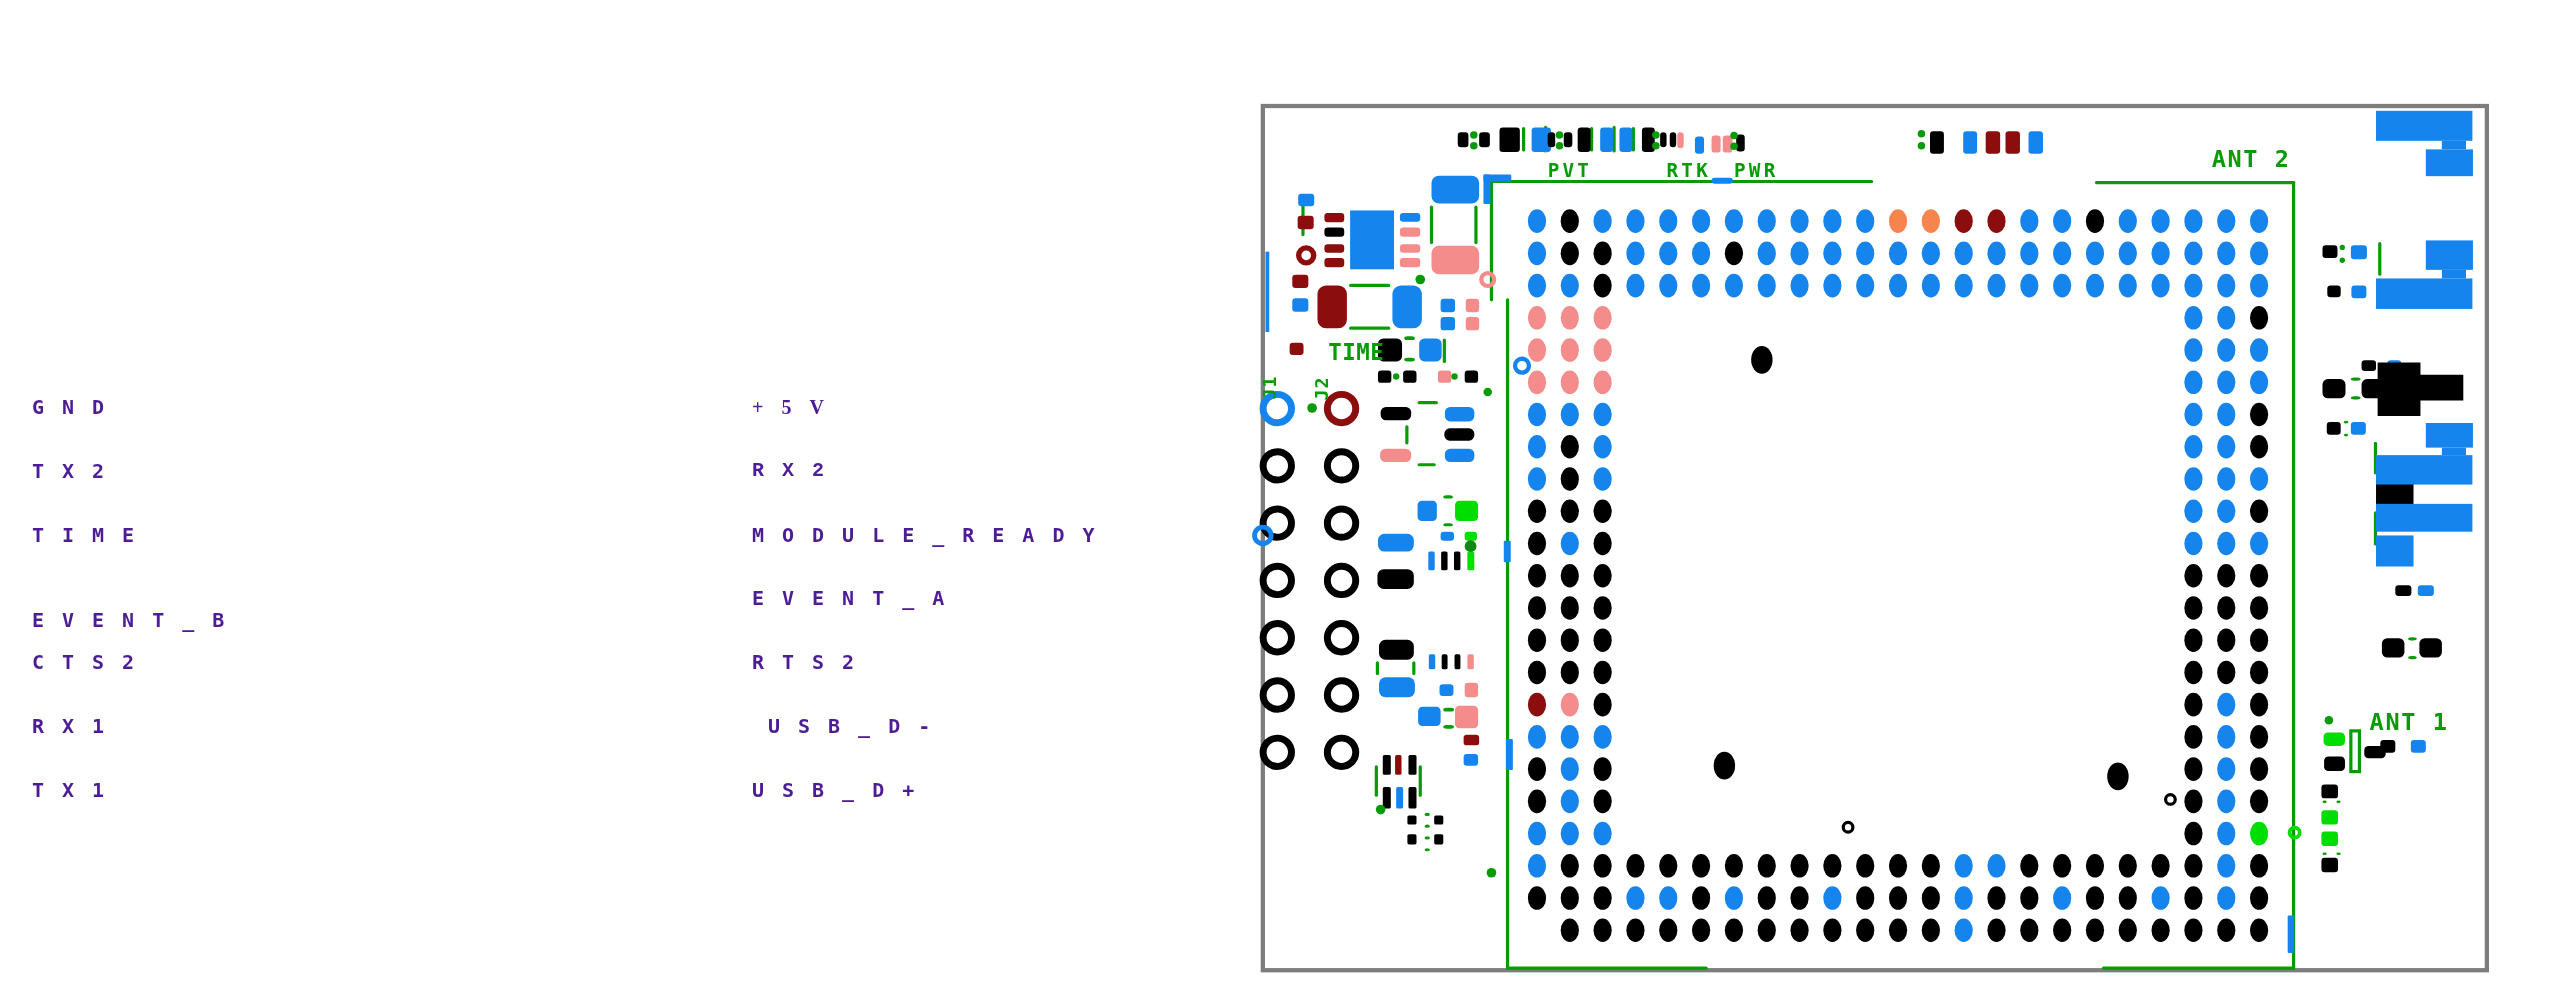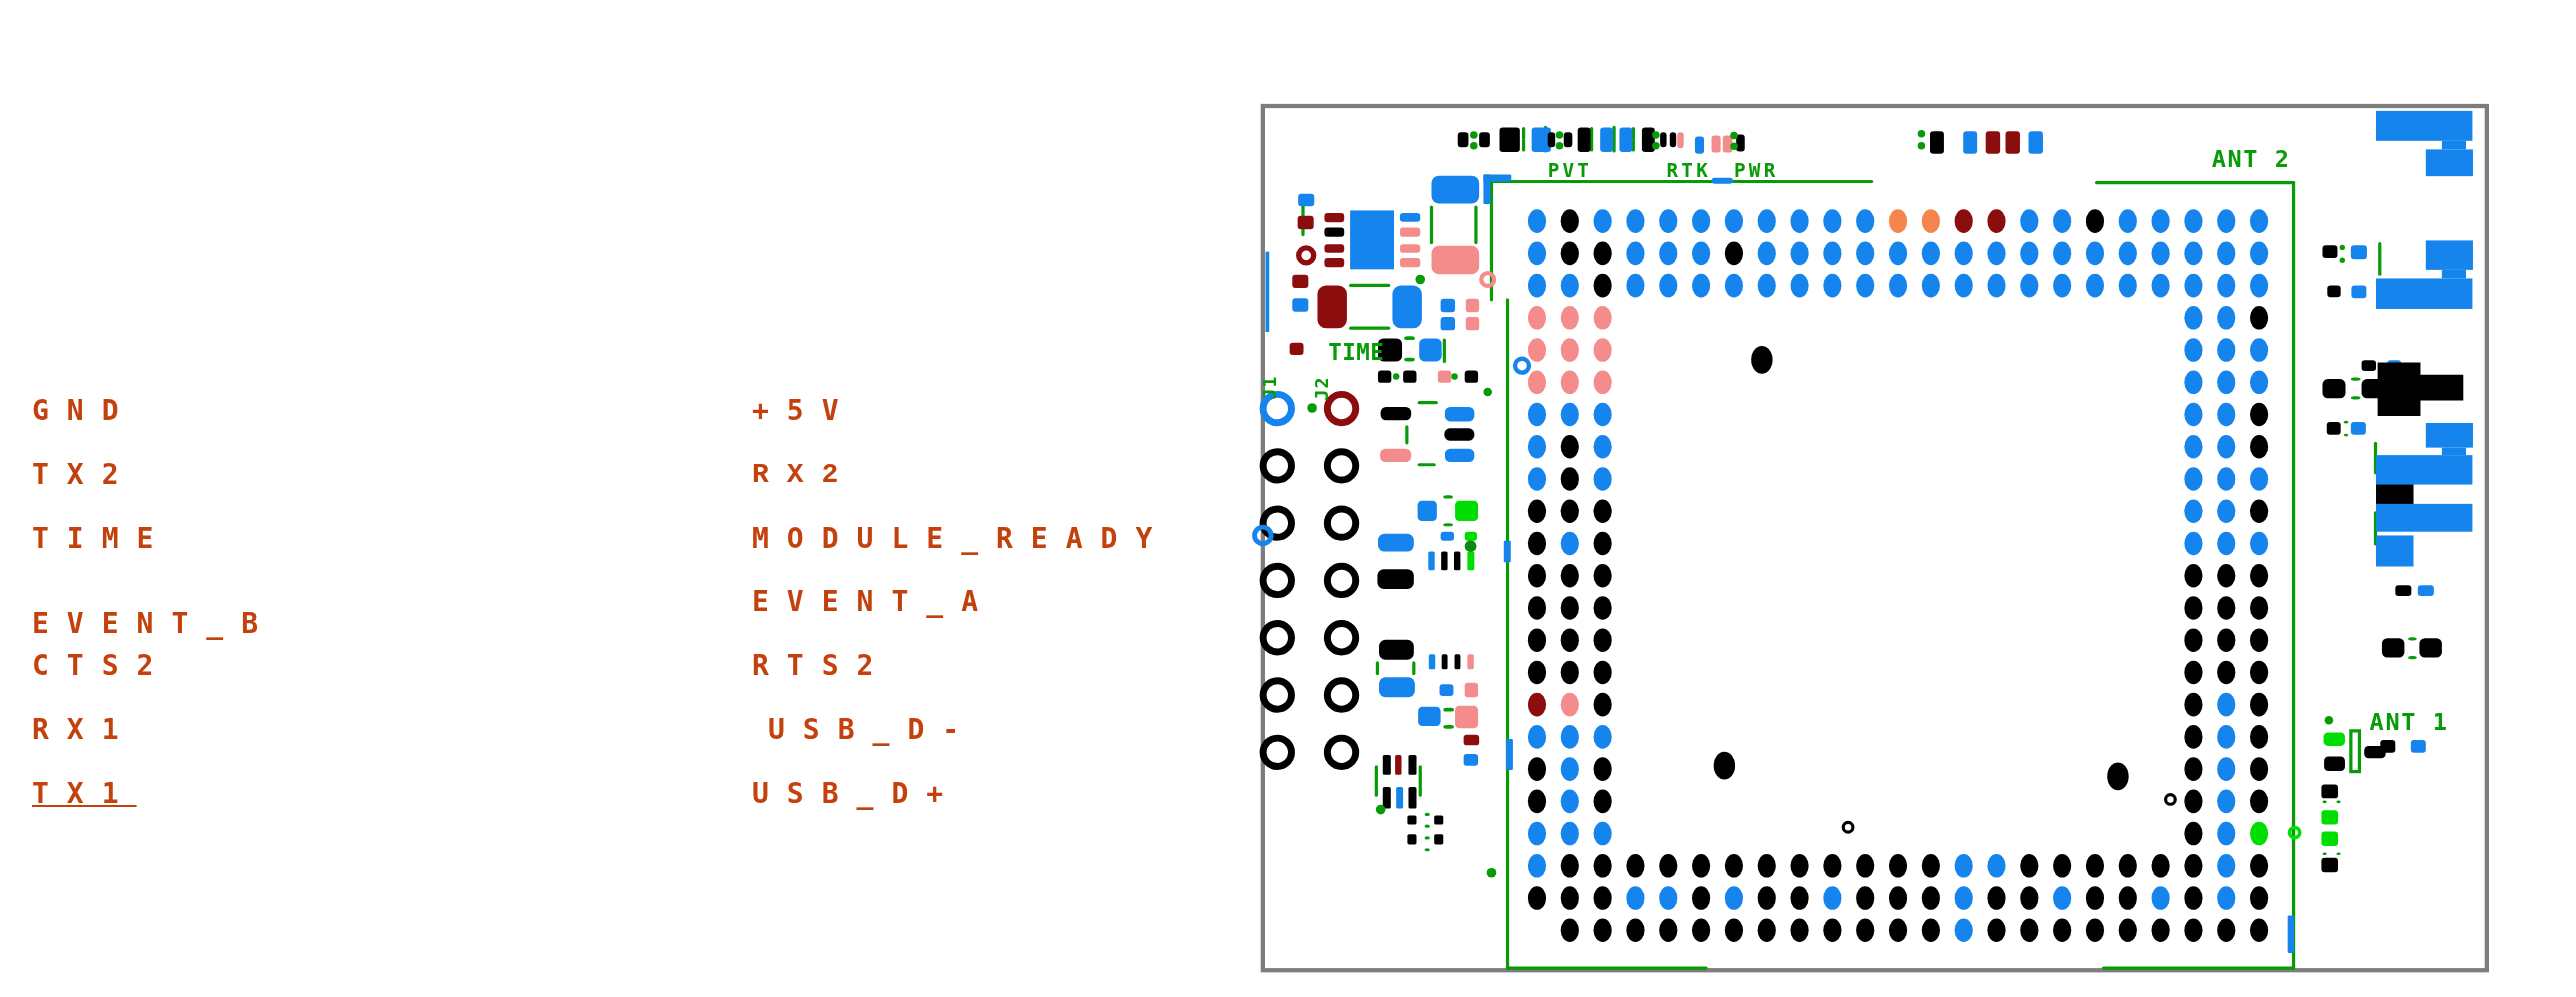--- a/index.html
+++ b/index.html
@@ -1,38 +1,38 @@
 <!DOCTYPE html>
 <html style="font-size:8.6px"><head>
 <meta charset="utf-8">
 <style>
   html,body{margin:0;padding:0;background:#ffffff;}
   body{width:2576px;height:997px;overflow:hidden;font-family:"DejaVu Sans Mono",monospace;}
   .canvas{position:relative;width:2576px;height:997px;background:#fff;}
   .pin-col{position:absolute;top:0;left:0;}
-  .pin-label{position:absolute;font-size:28px;font-weight:bold;letter-spacing:18px;
-             line-height:1.1;color:#c2410c;white-space:pre;}
+  .pin-label{position:absolute;font-size:20px;font-weight:bold;letter-spacing:18px;
+             line-height:1.1;color:#4c1d95;white-space:pre;}
   svg{position:absolute;left:0;top:0;}
   svg text{font-family:"DejaVu Sans Mono",monospace;font-weight:bold;fill:#089b08;}
 </style>
 </head>
 <body>
 
 <div class="canvas">
   <div class="pin-col">
       <div class="pin-label" style="left: 32px; top: 396px;">GND</div>
       <div class="pin-label" style="left: 32px; top: 460px;">TX2</div>
       <div class="pin-label" style="left: 32px; top: 524px;">TIME</div>
       <div class="pin-label" style="left: 32px; top: 609px;">EVENT_B</div>
       <div class="pin-label" style="left: 32px; top: 651px;">CTS2</div>
       <div class="pin-label" style="left: 32px; top: 715px;">RX1</div>
-      <div class="pin-label" style="left: 32px; top: 779px; text-decoration: underline;">TX1</div>
+      <div class="pin-label" style="left: 32px; top: 779px;">TX1</div>
     </div>
   <div class="pin-col">
-      <div class="pin-label" style="left: 752px; top: 396px;">+5V</div>
+      <div class="pin-label" style="left: 752px; top: 396px; font-family: Liberation Serif, serif;">+5V</div>
       <div class="pin-label" style="left: 752px; top: 460px; font-family: Liberation Mono, monospace;">RX2</div>
       <div class="pin-label" style="left: 752px; top: 524px;">MODULE_READY</div>
       <div class="pin-label" style="left: 752px; top: 587px; text-align: right;">EVENT_A</div>
       <div class="pin-label" style="left: 752px; top: 651px;">RTS2</div>
       <div class="pin-label" style="left: 752px; top: 715px; margin-left: 16px;">USB_D-</div>
       <div class="pin-label" style="left: 752px; top: 779px; text-align: center;">USB_D+</div>
     </div>
   <svg width="2576" height="997" viewBox="0 0 4810 1862" xmlns="http://www.w3.org/2000/svg">
       <rect x="2358" y="198" width="2286" height="1614" fill="#fff" stroke="#7d7d7d" stroke-width="8"></rect>
       <line x1="2785" y1="339" x2="3495" y2="339" stroke="#089b08" stroke-width="6" stroke-linecap="round"></line>

